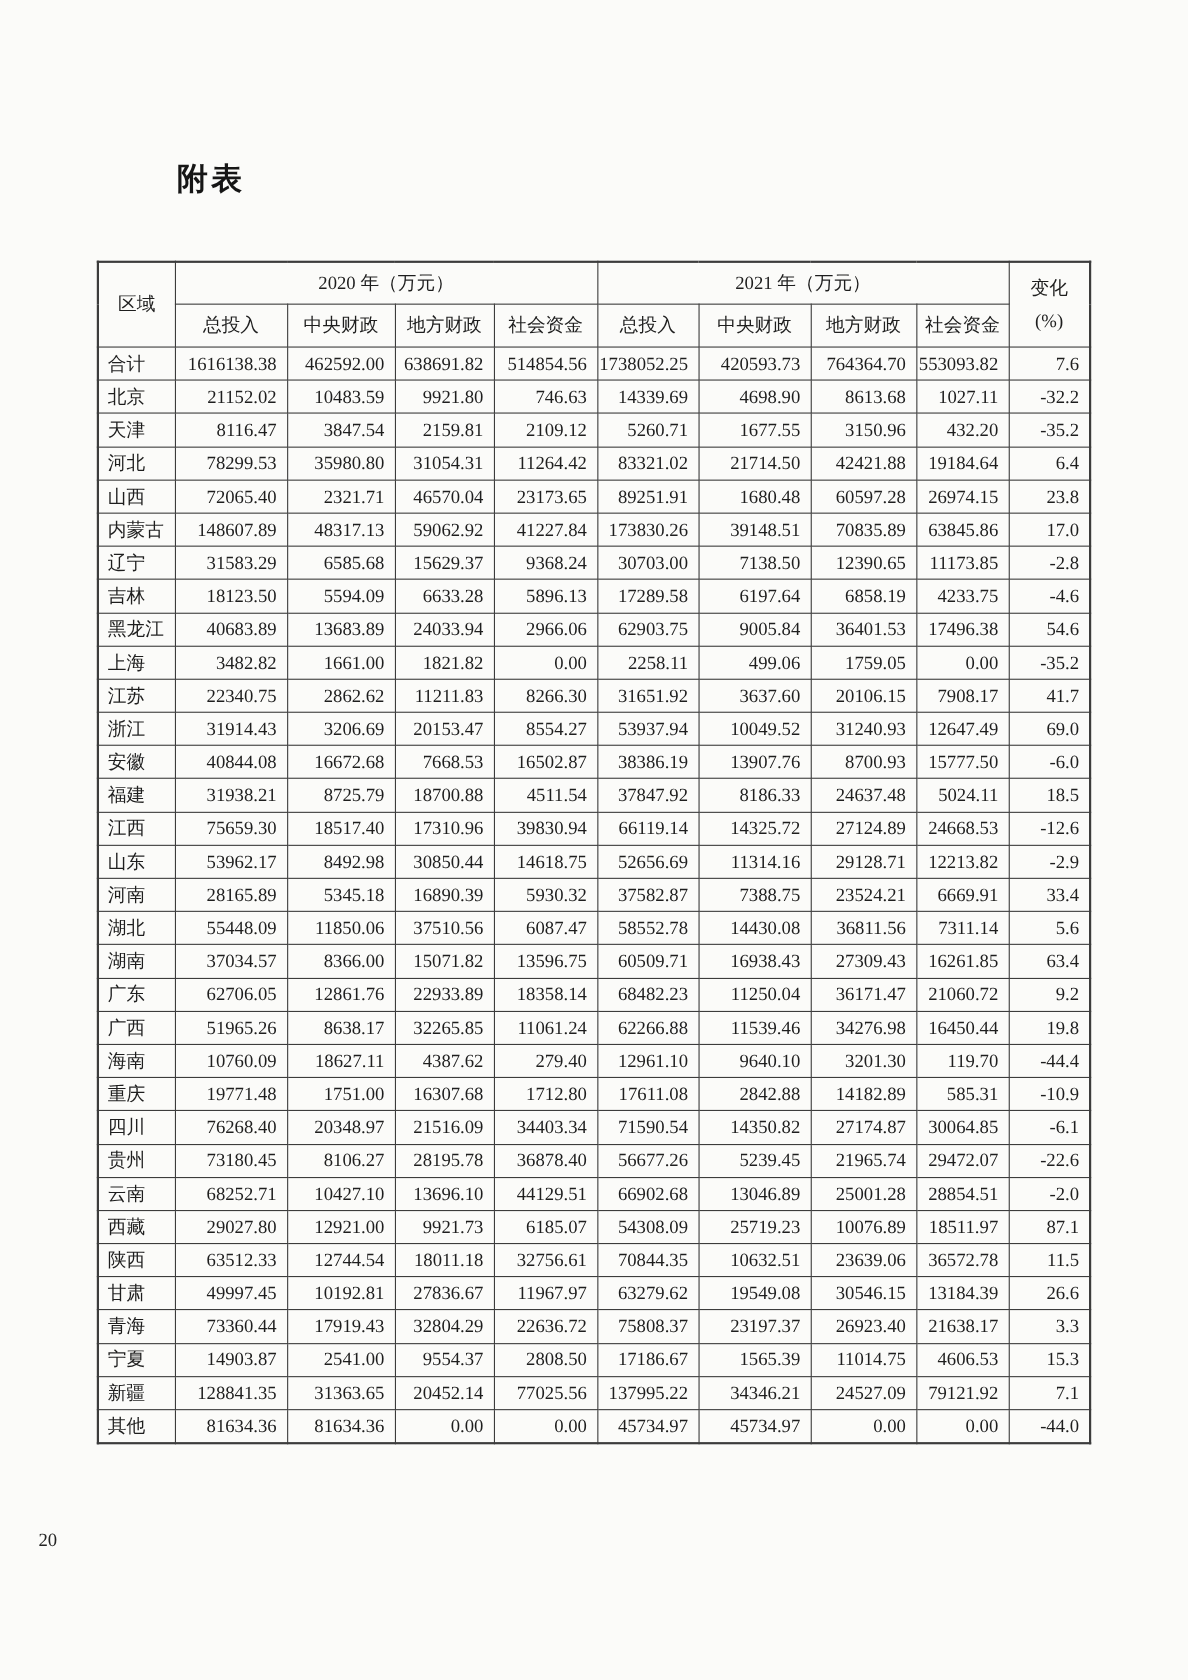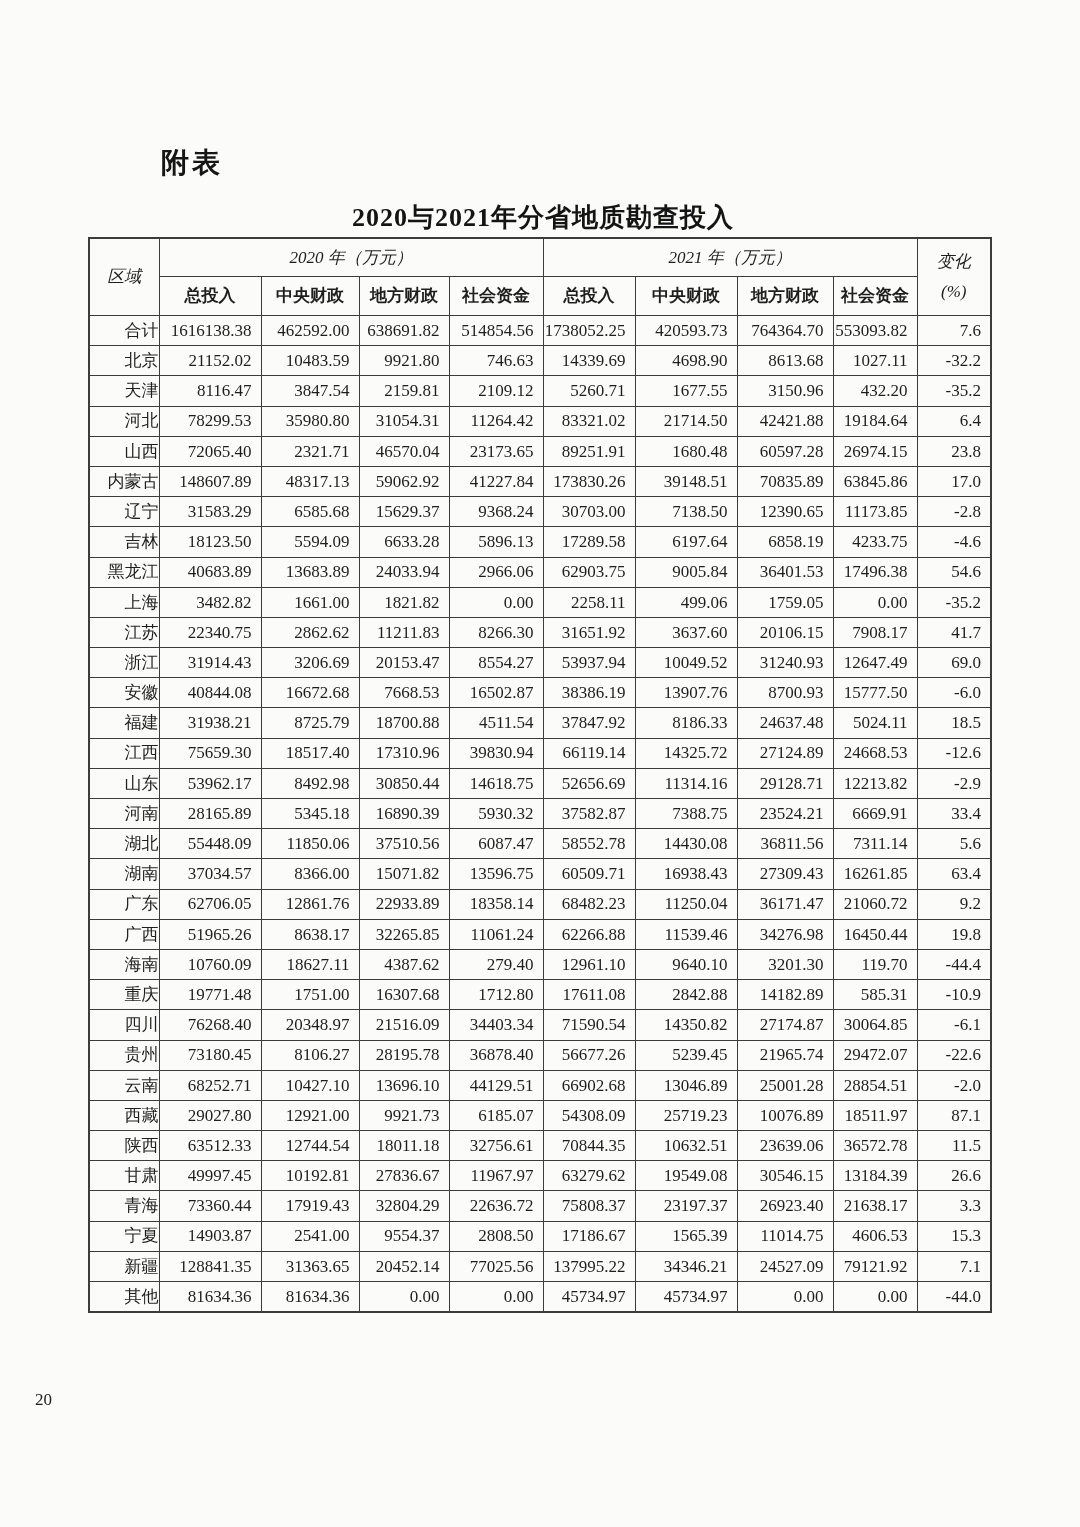--- a/index.html
+++ b/index.html
@@ -59,32 +59,30 @@
     vertical-align: middle;
     overflow: hidden;
     white-space: nowrap;
     padding: 0;
   }
   .data-table thead th {
     text-align: center;
   }
   .data-table thead tr.group-row th {
     height: 37px;
-    font-style: italic;
   }
   .data-table thead tr.sub-row th {
     height: 38px;
-    font-weight: bold;
   }
   .data-table th.change-header {
     line-height: 1.75;
     text-align: center;
   }
   .data-table td.region {
-    text-align: right;
+    text-align: left;
     padding-left: 8px;
     height: 29.2px;
   }
   .data-table td.num {
     text-align: right;
     padding-right: 9px;
   }
   .page-number {
     position: absolute;
     top: 1390px;
@@ -96,21 +94,20 @@
     margin-left: 35px;
   }
 </style>
 </head>
 <body>
 
 <div class="page">
 
   <div class="appendix-label">附表</div>
 
-  <div class="doc-title">2020与2021年分省地质勘查投入</div>
 
   <table class="data-table">
     <colgroup>
       <col style="width:70px">
       <col style="width:102px">
       <col style="width:98px">
       <col style="width:90px">
       <col style="width:94px">
       <col style="width:92px">
       <col style="width:102px">

